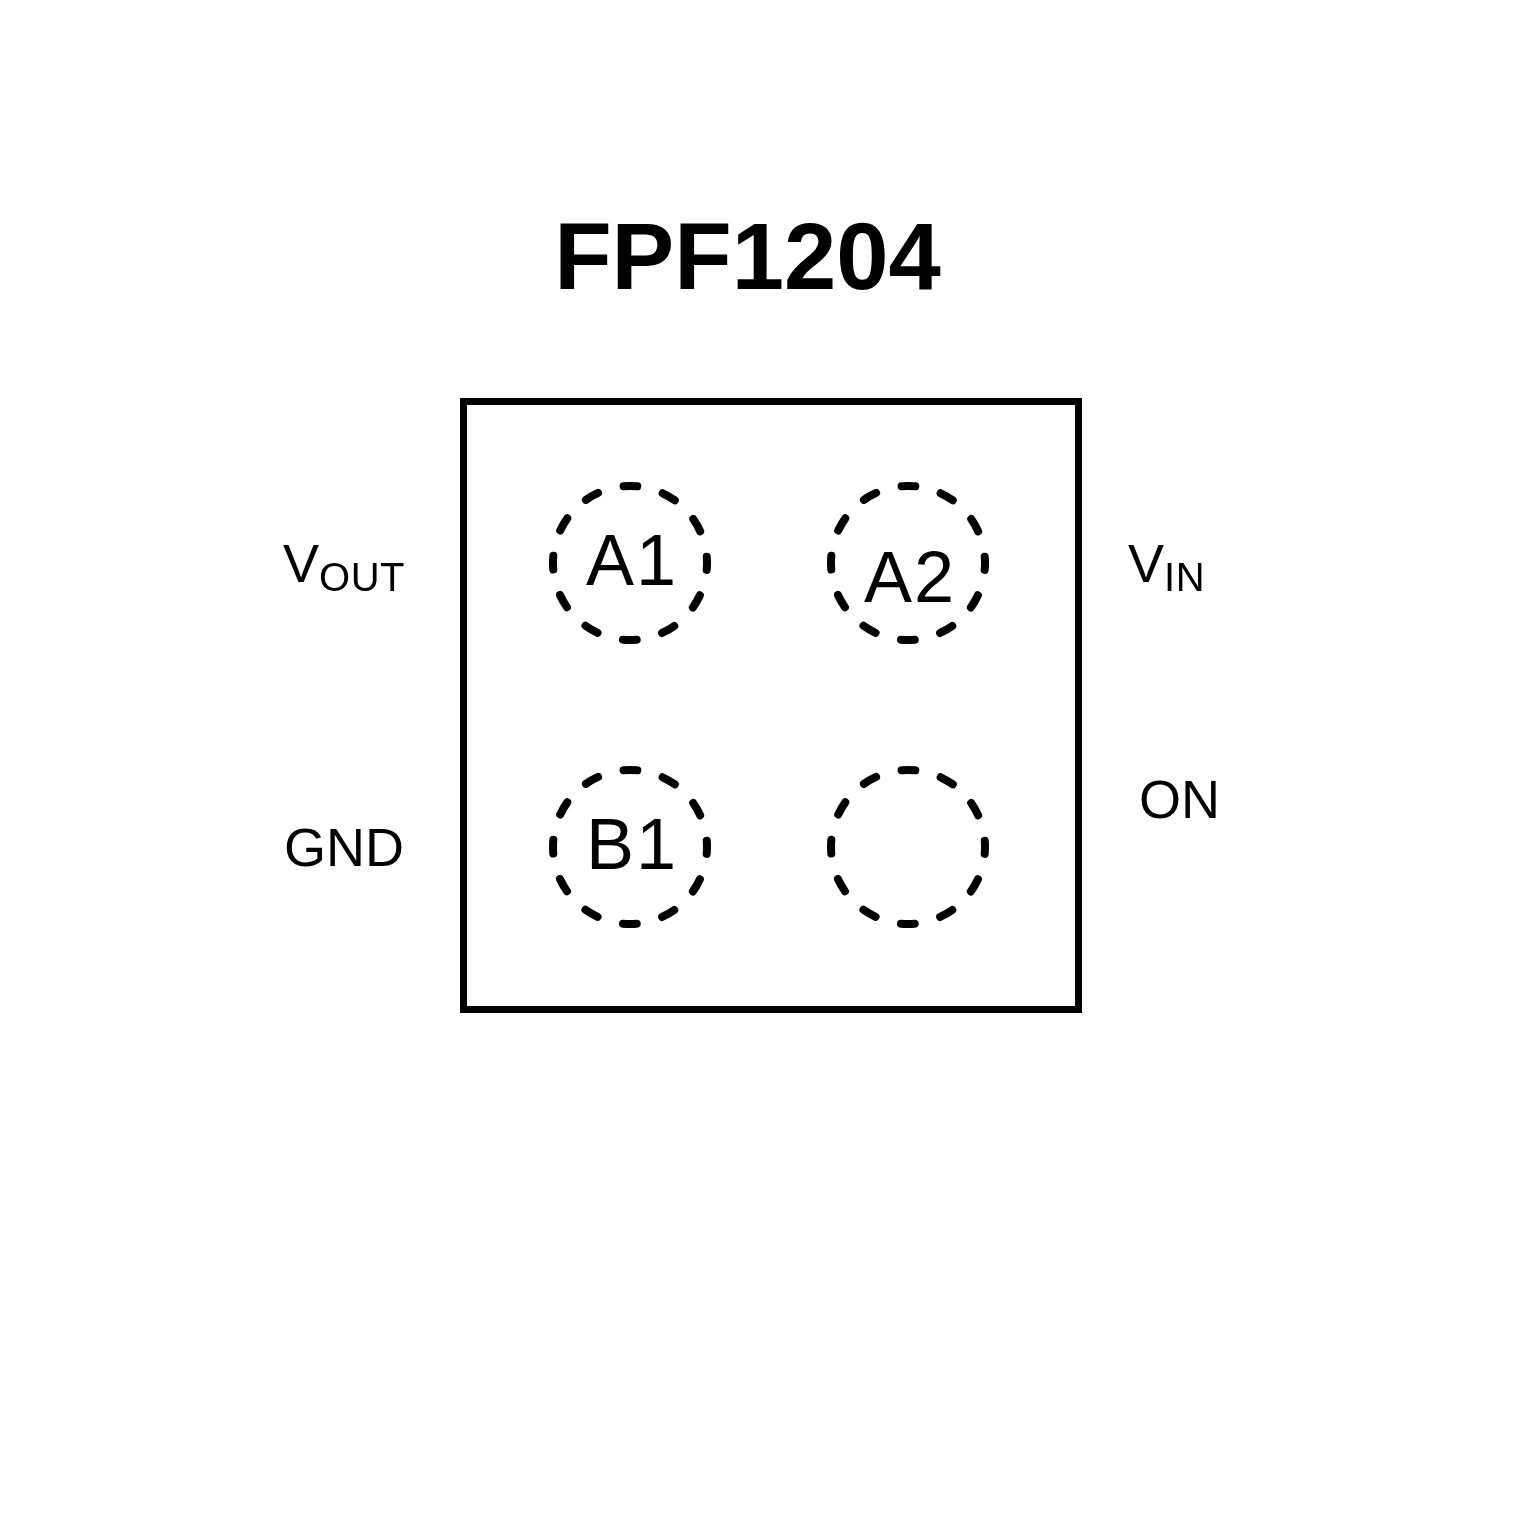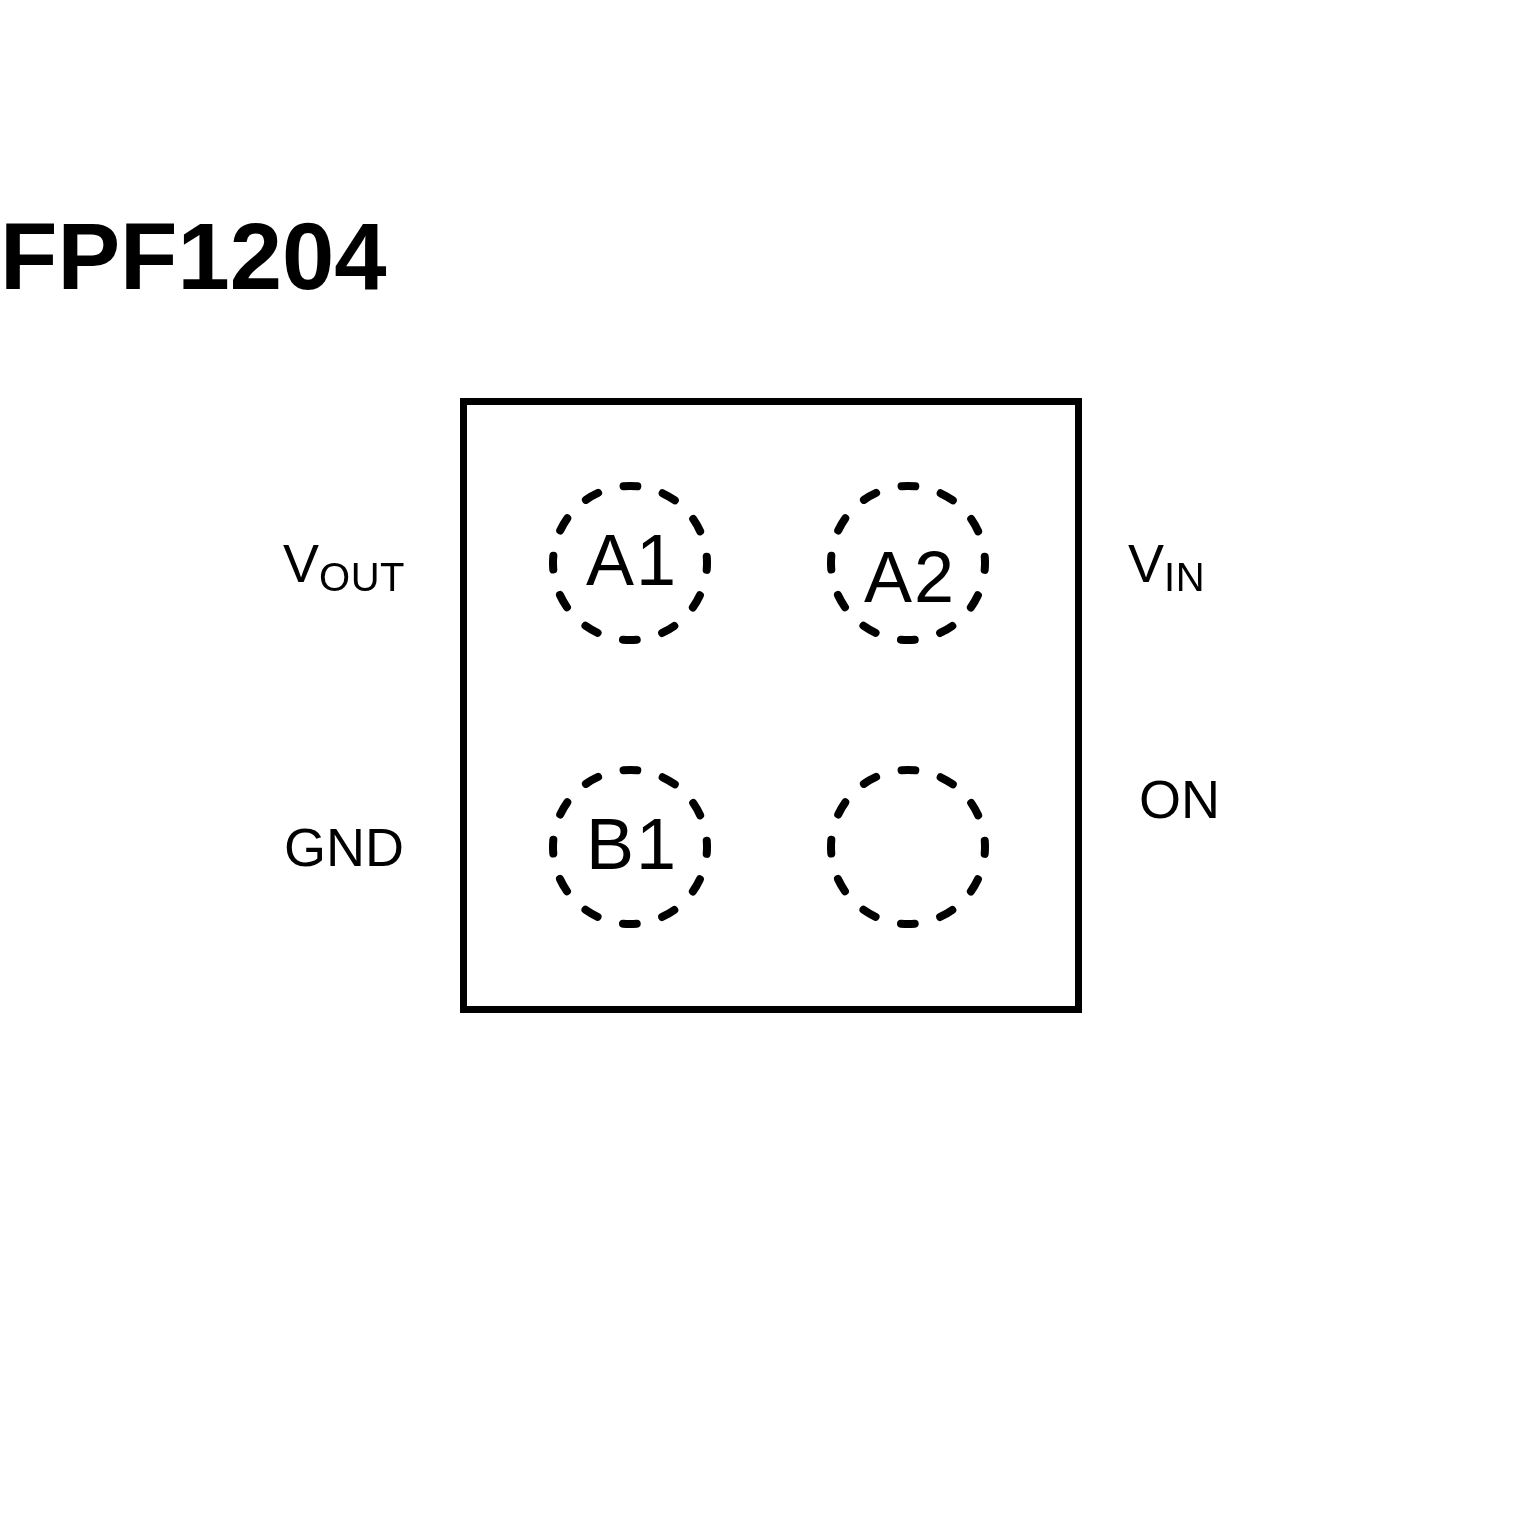--- a/index.html
+++ b/index.html
@@ -14,21 +14,21 @@
     background: #ffffff;
     overflow: hidden;
     font-family: "Liberation Sans", sans-serif;
     color: #000000;
   }
   .chip-title {
     position: absolute;
     top: 210px;
     left: 0;
     right: 40px;
-    text-align: left;
+    text-align: center;
     font-size: 94px;
     line-height: 94px;
     font-weight: bold;
     letter-spacing: 0px;
     color: #000000;
     font-family: "Liberation Sans", "DejaVu Sans", sans-serif;
   }
   svg.pkg {
     position: absolute;
     left: 0;

